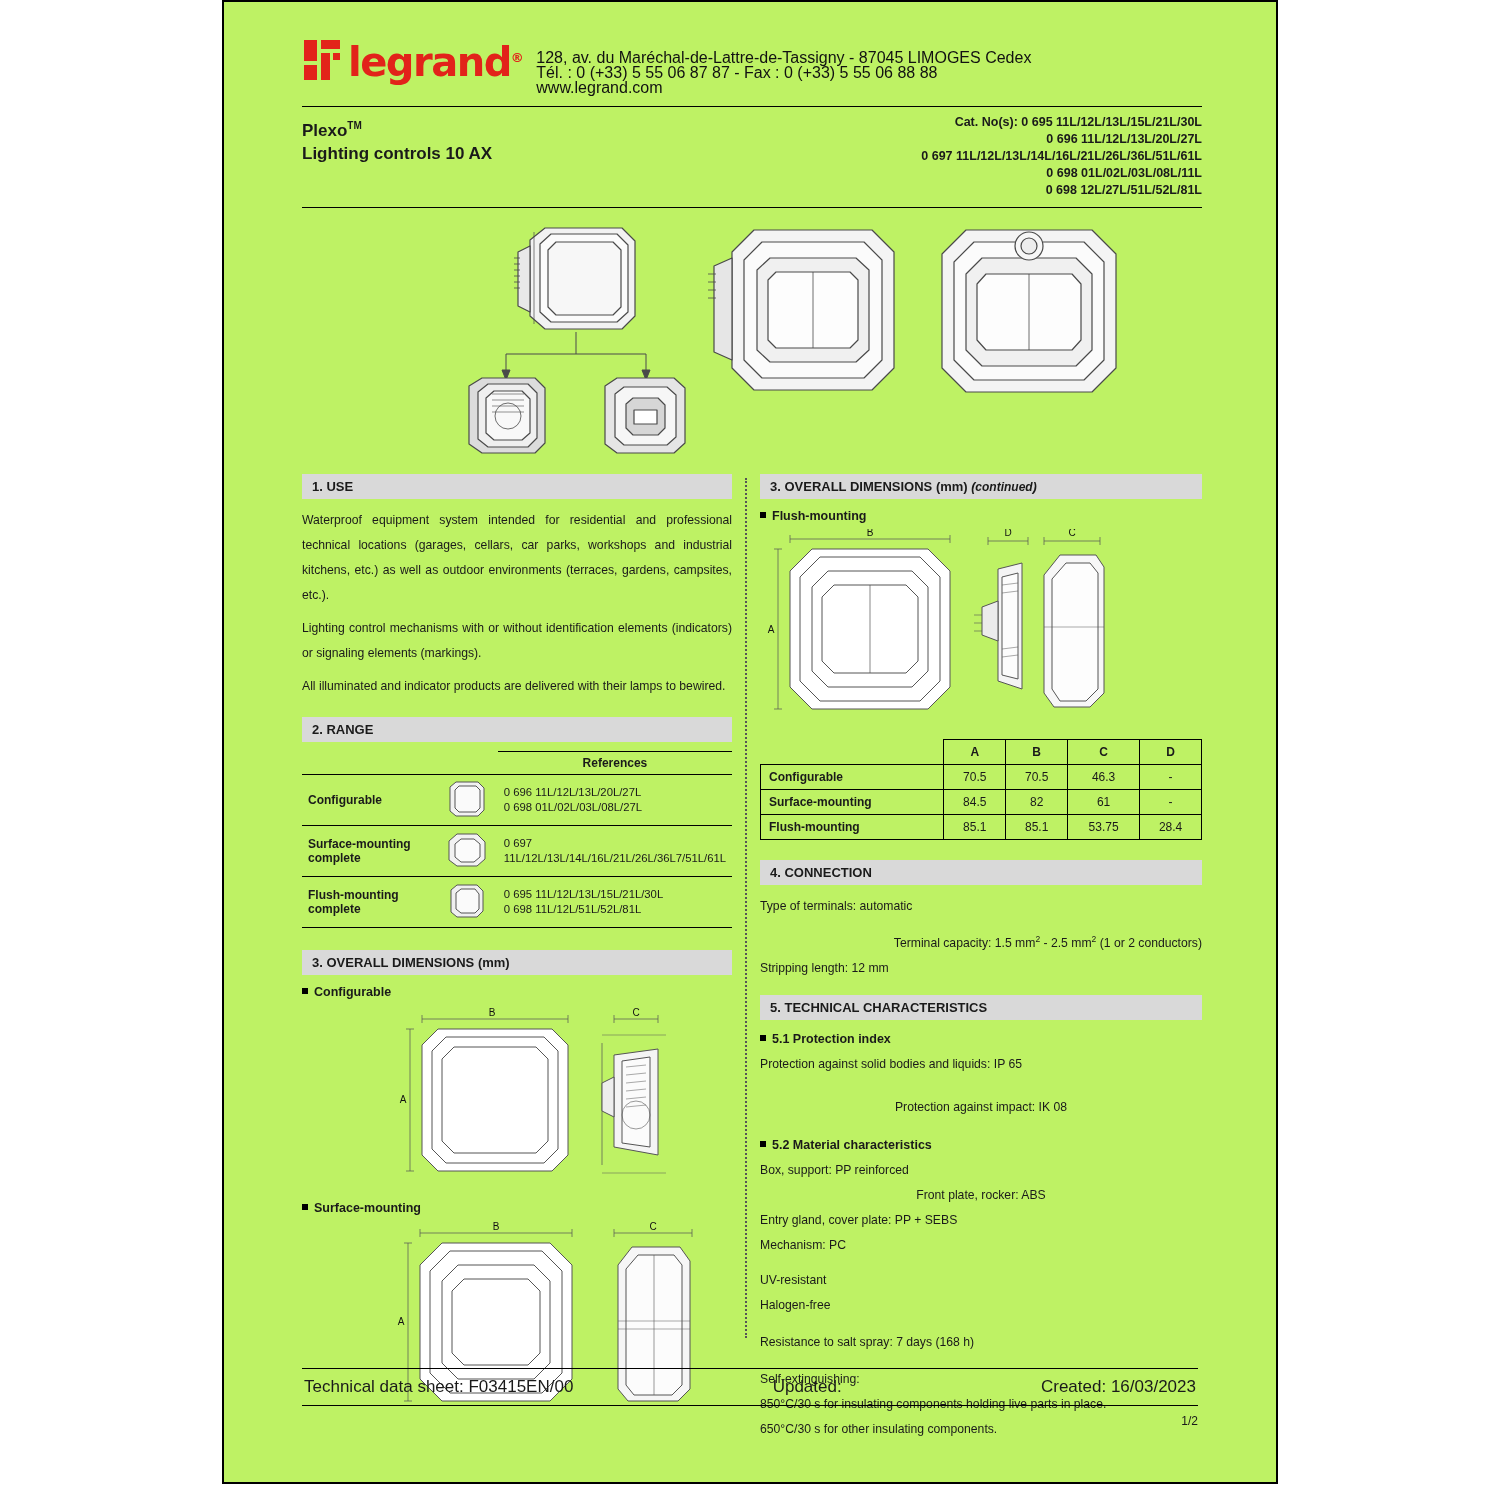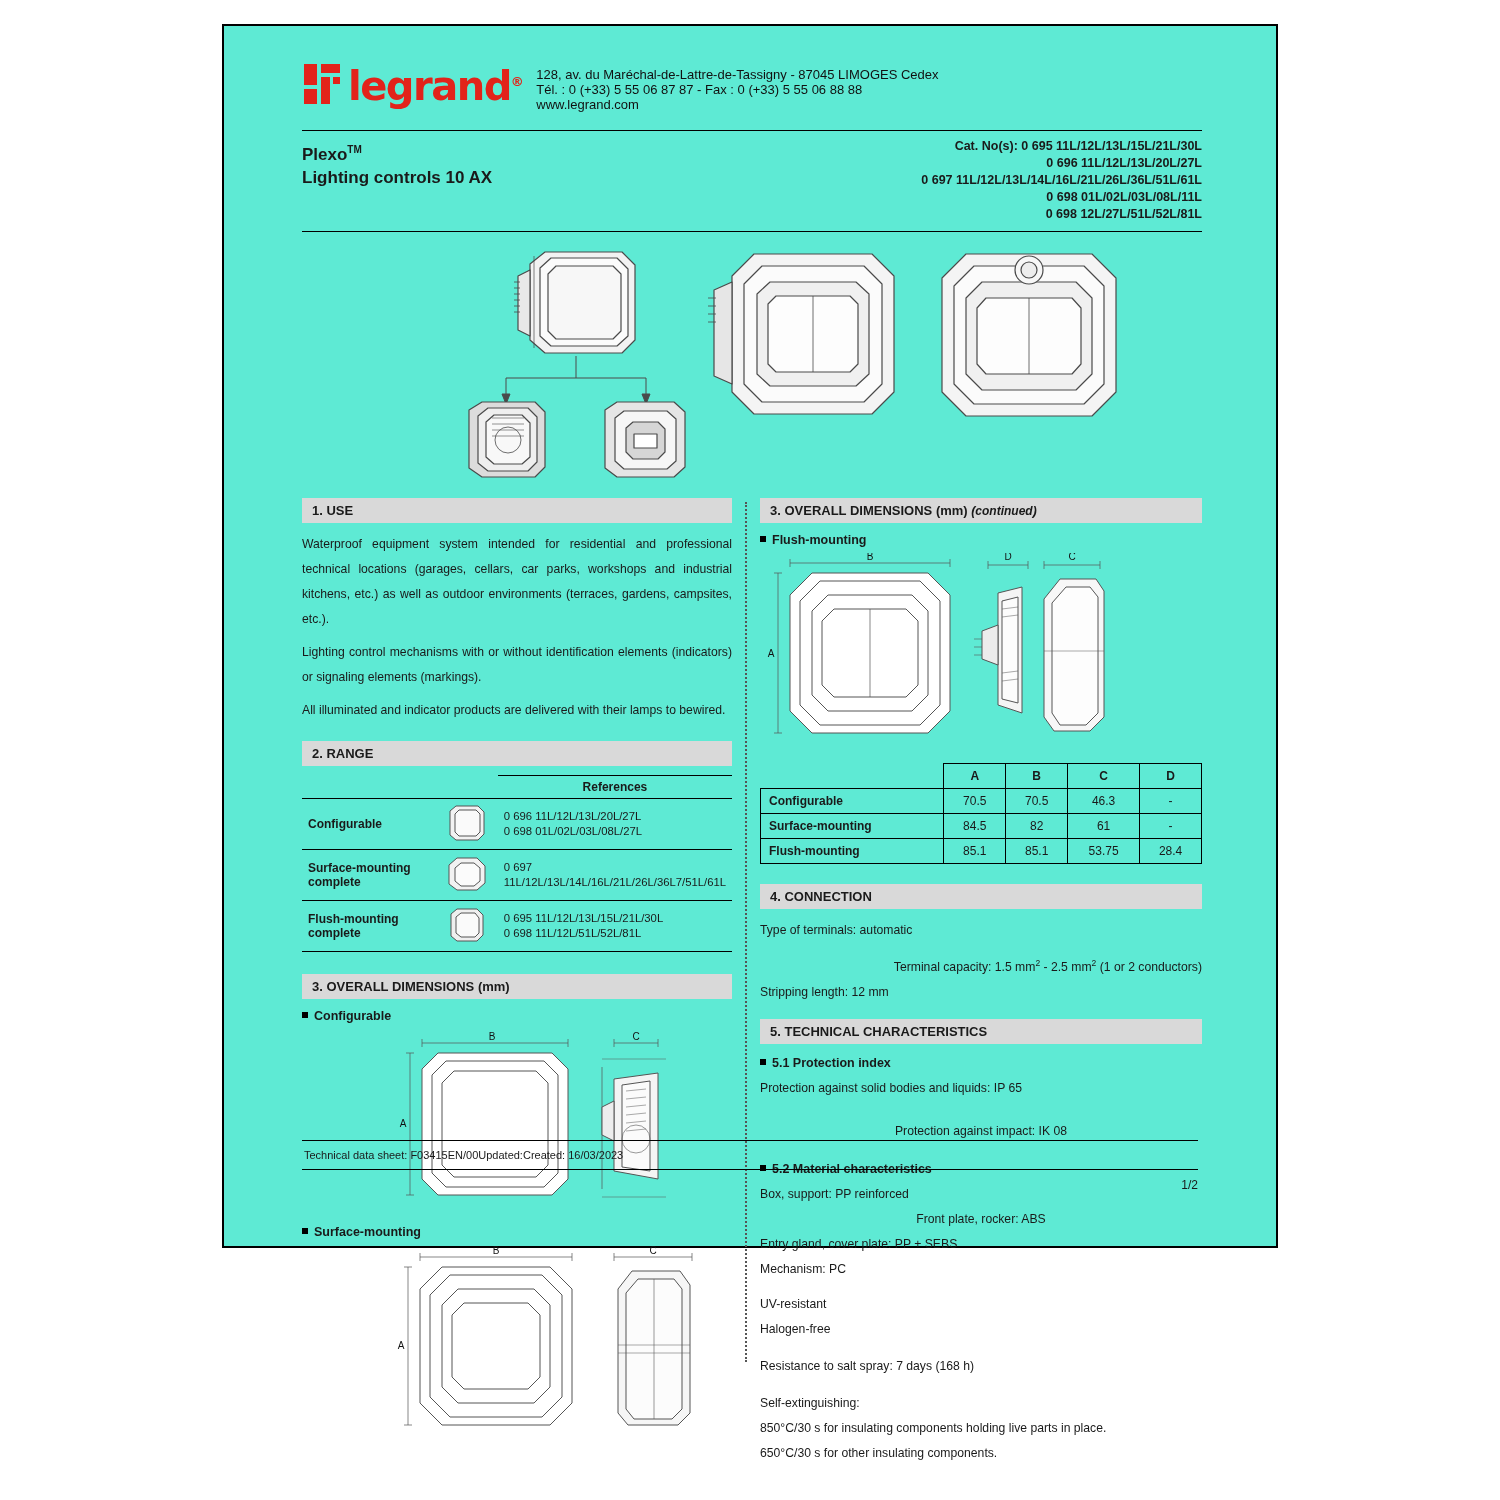--- a/index.html
+++ b/index.html
@@ -6,44 +6,44 @@
   html, body { margin: 0; padding: 0; }
   body {
     width: 1500px; height: 1500px;
     background: #ffffff;
     font-family: "Liberation Sans", sans-serif;
     color: #1a1a1a;
     overflow: hidden;
   }
   .page-frame {
     position: absolute;
-    left: 222px; top: 24px;
-    width: 1056px; height: 1224px;
+    left: 222px; top: 0;
+    width: 1056px; height: 1484px;
     border: 2px solid #000;
-    background: #5eead4;
+    background: #bef264;
   }
   .sheet {
     position: absolute;
     left: 78px; top: 36px;
     width: 900px;
   }
 
   
   .brand-row { display: flex; align-items: flex-start; height: 62px; }
   .logo-wrap { display: flex; align-items: flex-start; }
   .logo-mark { width: 40px; height: 44px; margin-right: 6px; }
   .logo-text {
     font-family: "DejaVu Sans", sans-serif;
     font-size: 40px; font-weight: 700; color: #e2231a;
     letter-spacing: -1.5px; line-height: 40px;
   }
   .logo-reg { font-size: 13px; color: #e2231a; vertical-align: super; font-weight: 700; }
   .brand-addr {
-    margin-left: 14px; margin-top: 5px;
-    font-size: 13px; line-height: 15px; color: #111;
+    margin-left: 14px; margin-top: 12px;
+    font-size: 16px; line-height: 15px; color: #111;
   }
 
   .title-row {
     display: flex; justify-content: space-between; align-items: flex-start;
     border-top: 1.5px solid #000;
     border-bottom: 1.5px solid #000;
     padding: 7px 0 8px 0;
     margin-top: 6px;
   }
   .prod-title { font-size: 17px; font-weight: 700; line-height: 23px; }
@@ -112,22 +112,22 @@
 
   
   .dwg { width: 100%; display: block; margin: 4px 0 10px 0; }
 
   
   .footer {
     position: absolute; left: 78px; right: 78px; bottom: 54px;
   }
   .footer-line { border-top: 1.2px solid #000; }
   .footer-row {
-    display: flex; justify-content: flex-start;
-    font-size: 11px; padding: 8px 2px 8px 2px;
+    display: flex; justify-content: space-between;
+    font-size: 17px; padding: 8px 2px 8px 2px;
   }
   .footer-line2 { border-top: 1.2px solid #000; }
   .pageno { text-align: right; font-size: 12px; padding-top: 8px; }
   sup { font-size: 8.5px; }
 </style>
 </head>
 <body>
 
 <div class="page-frame">
 

